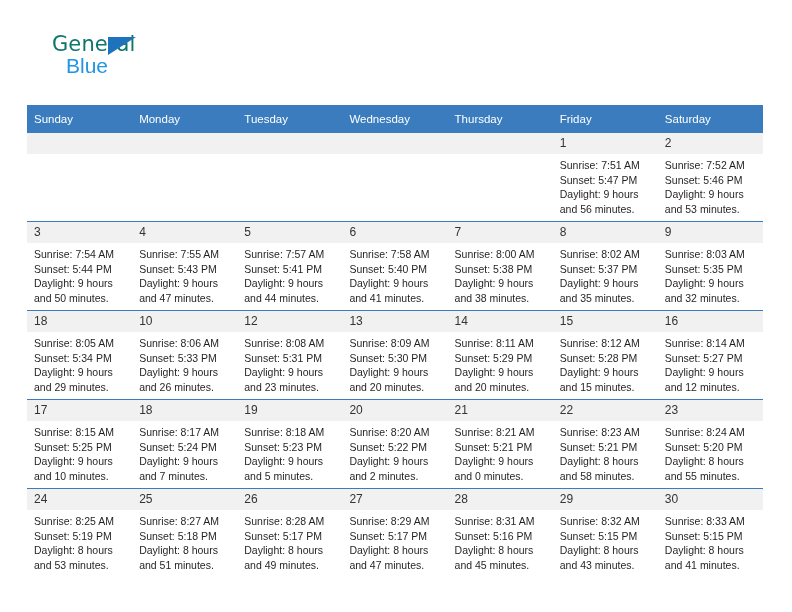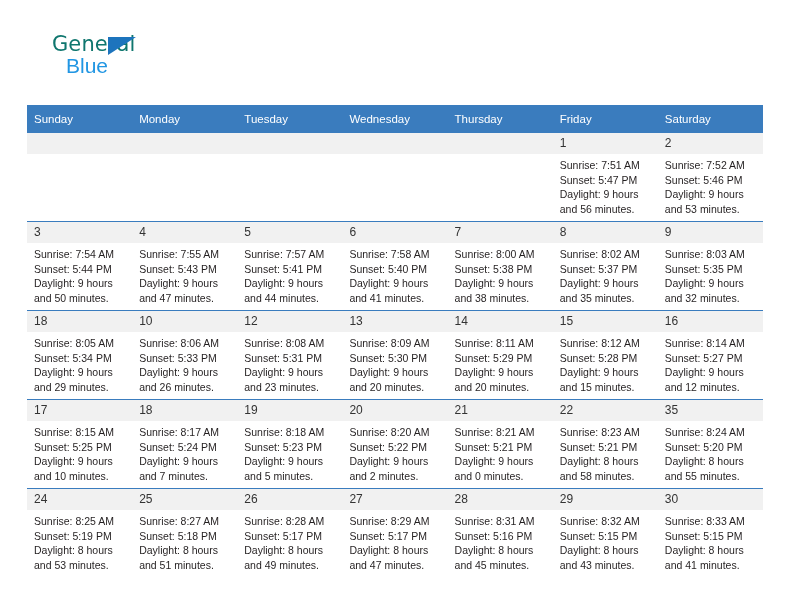--- a/index.html
+++ b/index.html
@@ -378,21 +378,21 @@
           <td>
             <div class="daynum">22</div>
             <div class="details">
               <div>Sunrise: 8:23 AM</div>
               <div>Sunset: 5:21 PM</div>
               <div>Daylight: 8 hours</div>
               <div>and 58 minutes.</div>
             </div>
           </td>
           <td>
-            <div class="daynum">35</div>
+            <div class="daynum">23</div>
             <div class="details">
               <div>Sunrise: 8:24 AM</div>
               <div>Sunset: 5:20 PM</div>
               <div>Daylight: 8 hours</div>
               <div>and 55 minutes.</div>
             </div>
           </td>
         </tr>
         <tr class="week">
           <td>

